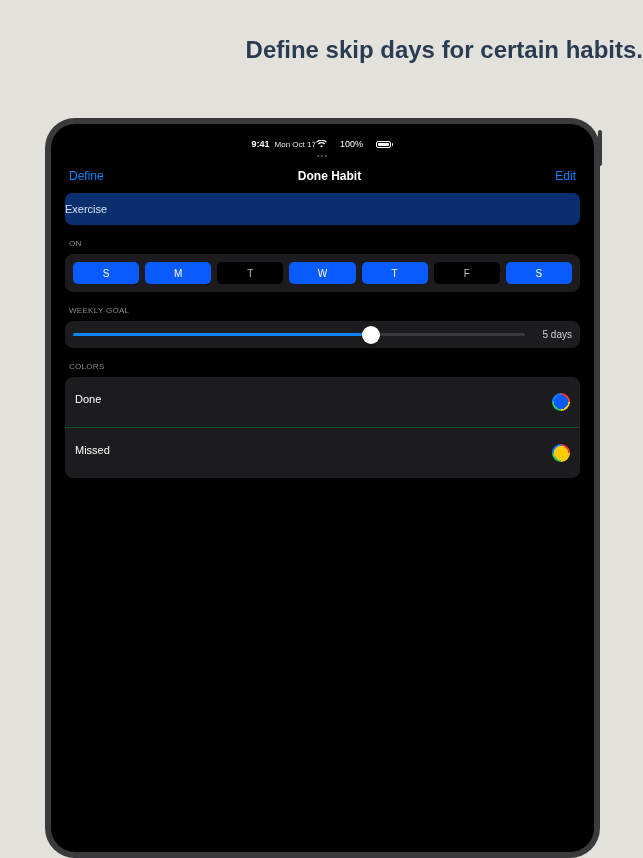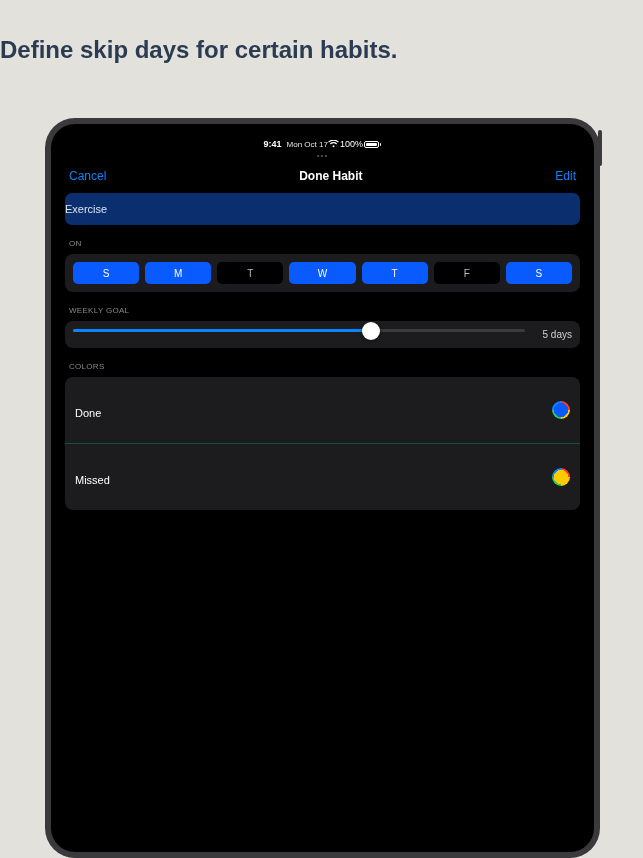--- a/index.html
+++ b/index.html
@@ -5,21 +5,21 @@
   * { box-sizing: border-box; margin: 0; padding: 0; }
   body {
     width: 643px;
     height: 858px;
     background: #e3e1dc;
     font-family: -apple-system, BlinkMacSystemFont, "Segoe UI", sans-serif;
     overflow: hidden;
     position: relative;
   }
   .marketing-title {
-    text-align: left;
+    text-align: right;
     font-size: 24px;
     font-weight: 700;
     color: #2a3b52;
     padding-top: 36px;
   }
   .device-frame {
     position: absolute;
     left: 45px;
     top: 118px;
     width: 555px;
@@ -62,21 +62,21 @@
     justify-content: center;
     align-items: center;
     padding: 2px 14px 0 14px;
     height: 18px;
     color: #fff;
     font-size: 9px;
   }
   .status-left { display: flex; align-items: baseline; gap: 5px; }
   .status-time { font-weight: 600; }
   .status-date { font-size: 8px; opacity: 0.9; }
-  .status-right { display: flex; align-items: center; gap: 1px; }
+  .status-right { display: flex; align-items: center; gap: 13px; }
   .wifi-icon svg { display: block; }
   .battery {
     display: inline-flex; align-items: center; gap: 1px;
   }
   .battery-body {
     width: 15px; height: 7px; border: 1px solid #fff; border-radius: 2px;
     position: relative;
   }
   .battery-fill { position: absolute; left: 1px; top: 1px; bottom: 1px; right: 1px; background: #fff; border-radius: 1px;}
   .battery-tip { width: 1.5px; height: 3px; background: #fff; border-radius: 0 1px 1px 0;}
@@ -144,21 +144,21 @@
     border: none;
     font-size: 10px;
     font-weight: 500;
     cursor: pointer;
   }
   .day-on { background: #0a5bff; color: #fff; }
   .day-off { background: #000; color: #bdbdc2; }
 
   .slider-wrap {
     display: flex;
-    align-items: flex-start;
+    align-items: center;
     gap: 18px;
   }
   .slider-track {
     flex: 1;
     height: 3px;
     background: #3a3a3c;
     border-radius: 2px;
     position: relative;
   }
   .slider-fill {
@@ -179,22 +179,22 @@
   .slider-value {
     color: #d0d0d4;
     font-size: 10px;
     white-space: nowrap;
   }
 
   .color-list { padding: 0; }
   .color-row {
     display: flex;
     justify-content: space-between;
-    align-items: flex-end;
-    padding: 24px 10px;
+    align-items: flex-start;
+    padding: 16px 10px;
   }
   .color-row + .color-row { border-top: 1px solid #14532d; }
   .color-label { color: #fff; font-size: 11px; }
   .swatch-done-inner {
     background: radial-gradient(circle, #0a5bff 55%, transparent 56%),
                 conic-gradient(#ff3b30 0deg 90deg, #ffcc00 90deg 180deg, #34c759 180deg 270deg, #0a84ff 270deg 360deg);
   }
   .swatch-missed-inner {
     background: radial-gradient(circle, #ffcc00 55%, transparent 56%),
                 conic-gradient(#ff3b30 0deg 90deg, #ffcc00 90deg 180deg, #34c759 180deg 270deg, #0a84ff 270deg 360deg);
@@ -239,21 +239,21 @@
               <span class="battery-fill"></span>
             </span>
           <span class="battery-tip"></span>
         </span>
       </div>
     </div>
 
     <div class="ellipsis-handle">•••</div>
 
     <div class="nav-bar">
-      <button class="nav-btn">Cancel</button>
+      <button class="nav-btn">Define</button>
       <div class="nav-title">Done Habit</div>
       <button class="nav-btn">Edit</button>
     </div>
 
     <div class="content">
 
       <input class="habit-name-field" value="Exercise" style="">
 
       <div class="section-label">ON</div>
       <div class="panel">

